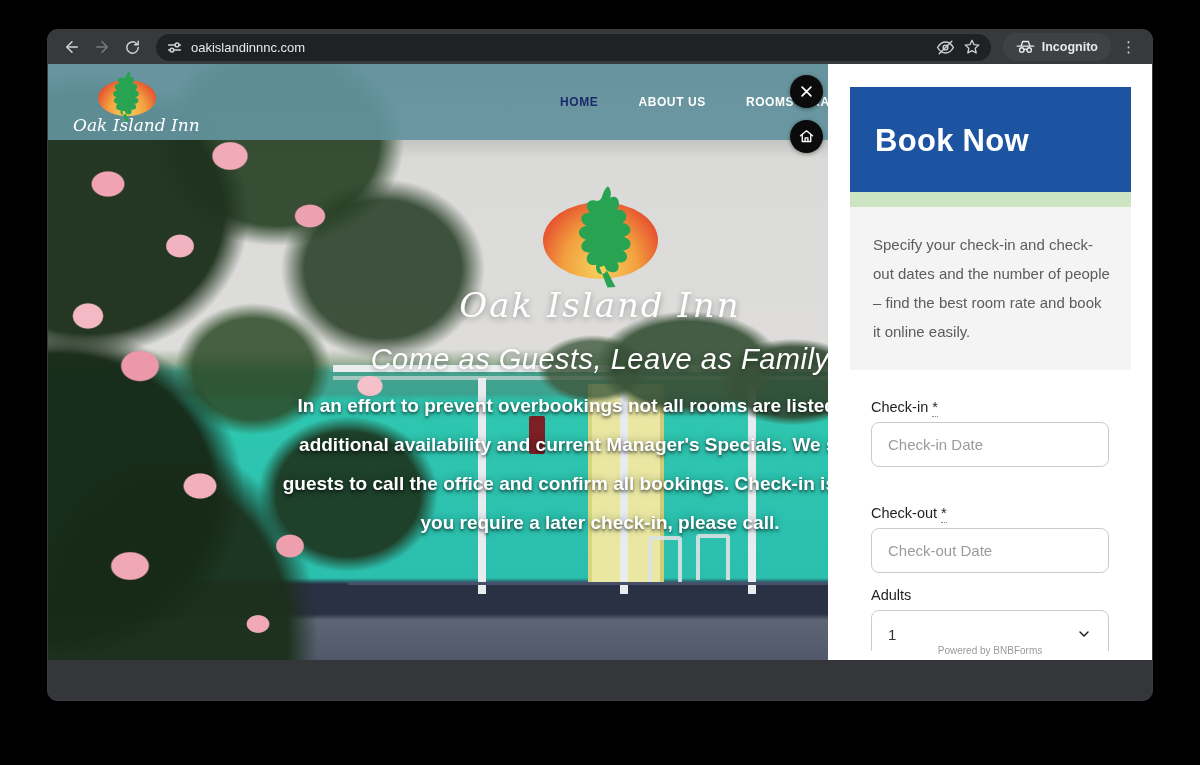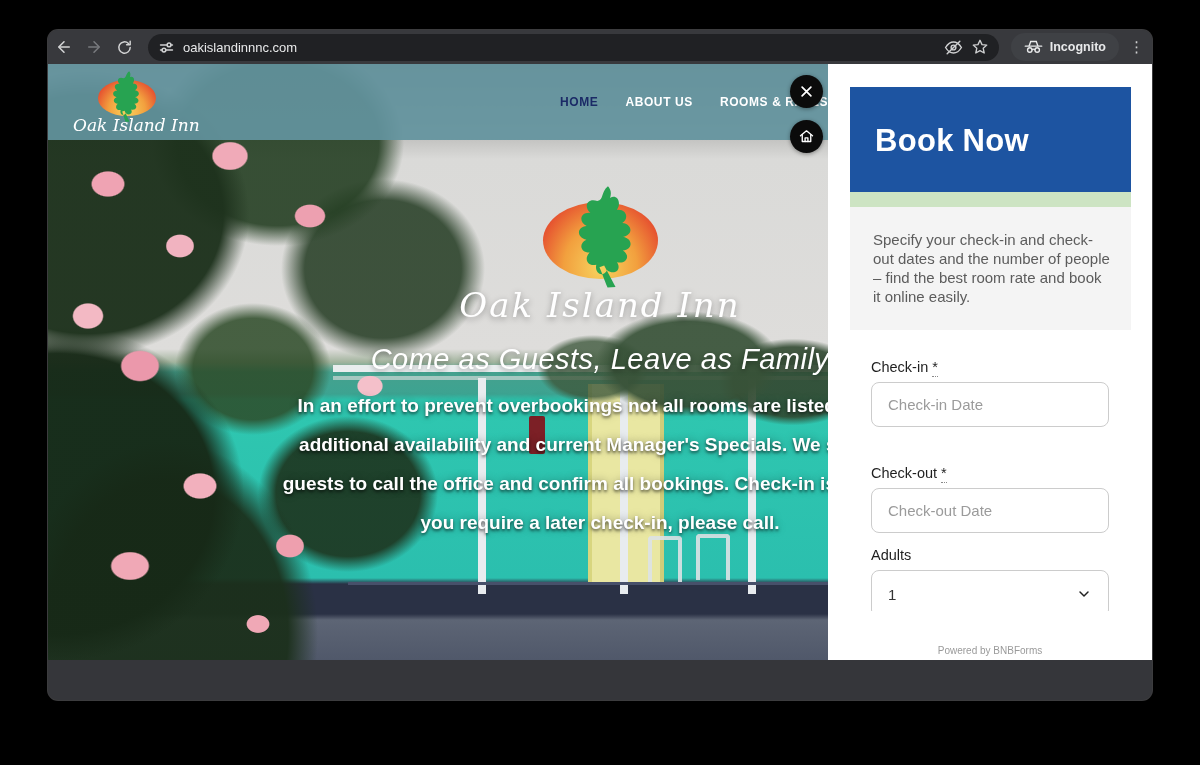--- a/index.html
+++ b/index.html
@@ -21,21 +21,21 @@
   .favicon { width:16px; height:16px; position:relative; flex:none; }
   .favicon .oval { position:absolute; left:1px; top:3px; width:14px; height:10px; border-radius:50%;
      background:radial-gradient(ellipse at 50% 85%, #f7d35f 0%, #f2a03e 45%, #e65430 80%); }
   .favicon svg { position:absolute; left:4px; top:0; width:9px; height:14px; }
   .newtab { position:absolute; left:296px; top:10px; width:22px; height:22px; color:#c9cacb;
     font-size:19px; text-align:center; line-height:21px; border-radius:4px; }
   .strip-chevron { position:absolute; right:16px; top:9px; width:28px; height:23px; background:#4a4b4f;
     border-radius:7px; display:flex; align-items:center; justify-content:center; }
 
   
-  .toolbar { height:34px; background:#38393d; display:flex; align-items:center; padding:0 4px; gap:6px; }
+  .toolbar { height:34px; background:#38393d; display:flex; align-items:center; padding:0 12px; gap:6px; }
   .nav-ico { width:24px; height:24px; display:flex; align-items:center; justify-content:center; color:#d2d3d4; flex:none; }
   .nav-ico.dim { color:#77797d; }
   .omnibox { flex:1; height:27px; background:#202124; border-radius:14px; display:flex; align-items:center;
     padding:0 10px; gap:8px; margin:0 6px; }
   .omni-url { color:#e8e9ea; font-size:13px; flex:1; }
   .omni-ico { color:#cfd0d1; display:flex; align-items:center; flex:none; }
   .incog-pill { height:28px; background:#3f4145; border-radius:14px; display:flex; align-items:center;
     gap:7px; padding:0 13px; color:#e8e9ea; font-size:12.5px; font-weight:700; flex:none; }
   .dots { color:#cfd0d1; font-size:15px; letter-spacing:0; padding:0 4px; flex:none; }
 
@@ -83,21 +83,21 @@
     radial-gradient(150px 130px at 300px 430px, rgba(29,51,29,.9) 48%, transparent 60%),
     radial-gradient(130px 110px at 205px 305px, rgba(44,74,39,.85) 46%, transparent 60%); }
 
   .site-header { position:absolute; left:0; top:0; right:0; height:76px; background:rgba(99,148,158,.92); }
   .brand { position:absolute; left:25px; top:4px; width:160px; height:72px; }
   .brand .oval { position:absolute; left:25px; top:12px; width:58px; height:36px; border-radius:50%;
     background:radial-gradient(ellipse at 50% 85%, #f7d35f 0%, #f2a03e 45%, #e65430 78%, #de3f29 100%); }
   .brand svg.leaf { position:absolute; left:33px; top:2px; width:40px; height:52px; transform:rotate(10deg); }
   .brand-text { position:absolute; left:0; top:47px; width:160px; color:#fff;
     font-family:"DejaVu Serif","Liberation Serif",serif; font-style:italic; font-size:17px; white-space:nowrap; }
-  .mainnav { position:absolute; left:512px; top:0; height:76px; display:flex; align-items:center; gap:27px; }
+  .mainnav { position:absolute; left:512px; top:0; height:76px; display:flex; align-items:center; gap:40px; }
   .mainnav span { font-size:12px; font-weight:800; letter-spacing:.6px; color:#fff; white-space:nowrap; cursor:default; }
   .mainnav span.active { color:#1b2a66; }
 
   .hero-center { position:absolute; left:0; top:138px; width:1104px; text-align:center; }
   .hero-logo { position:relative; display:inline-block; width:115px; height:77px; margin-bottom:2px; }
   .hero-logo .oval { position:absolute; inset:0; border-radius:50%;
     background:radial-gradient(ellipse at 50% 85%, #f7d35f 0%, #f2a03e 45%, #e65430 78%, #de3f29 100%); }
   .hero-logo svg.leaf { position:absolute; left:22px; top:-18px; width:80px; height:104px; transform:rotate(6deg); }
   .hero-logo-text { color:#fff; font-family:"DejaVu Serif","Liberation Serif",serif; font-style:italic;
     font-size:34px; letter-spacing:2px; text-shadow:0 2px 6px rgba(0,0,0,.35); }
@@ -106,21 +106,21 @@
   .notice { margin-top:10px; }
   .notice div { color:#fff; font-weight:700; font-size:19px; line-height:39px; white-space:nowrap;
     text-shadow:0 2px 3px rgba(0,0,0,.55), 0 0 8px rgba(0,0,0,.35); }
 
   
   .panel { position:absolute; right:0; top:0; width:324px; height:596px; background:#fff; }
   .panel-blue { margin:23px 21px 0 22px; height:105px; background:#1d54a1; padding:36px 0 0 25px; }
   .panel-blue h2 { color:#fff; font-size:31px; font-weight:800; letter-spacing:.3px; }
   .panel-green { margin:0 21px 0 22px; height:15px; background:#cde4c3; }
   .panel-gray { margin:0 21px 0 22px; background:#f4f4f4; padding:23px 20px 24px 23px;
-    color:#5c5c5c; font-size:15px; line-height:19px; }
+    color:#5c5c5c; font-size:15px; line-height:29px; }
   .form { padding:0 44px 0 43px; }
   .flabel { margin-top:29px; font-size:14.5px; color:#1f1f1f; }
   .flabel .req { margin-left:4px; border-bottom:1px dotted #8a8a8a; padding-bottom:1px; }
   .finput { margin-top:7px; width:238px; height:45px; border:1px solid #ccc; border-radius:8px;
     padding:0 16px; font-size:15px; color:#333; background:#fff; outline:none; font-family:"Liberation Sans",sans-serif; }
   .finput::placeholder { color:#9b9b9b; opacity:1; }
   .flabel.m2 { margin-top:38px; }
   .flabel.m3 { margin-top:14px; }
   .select-clip { margin-top:7px; width:238px; height:41px; overflow:hidden; }
   .select-box { width:238px; height:48px; border:1px solid #ccc; border-radius:8px; display:flex;

